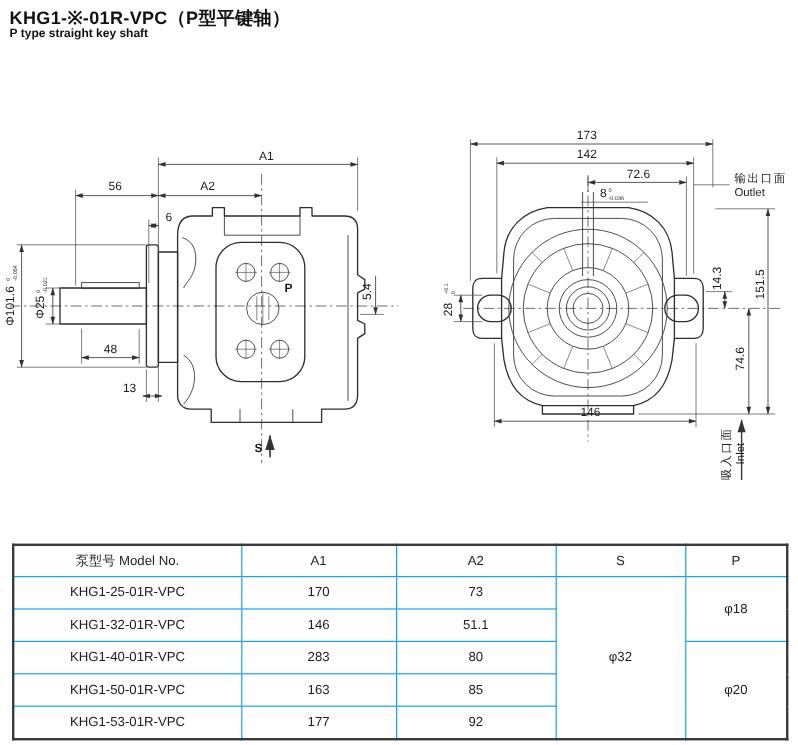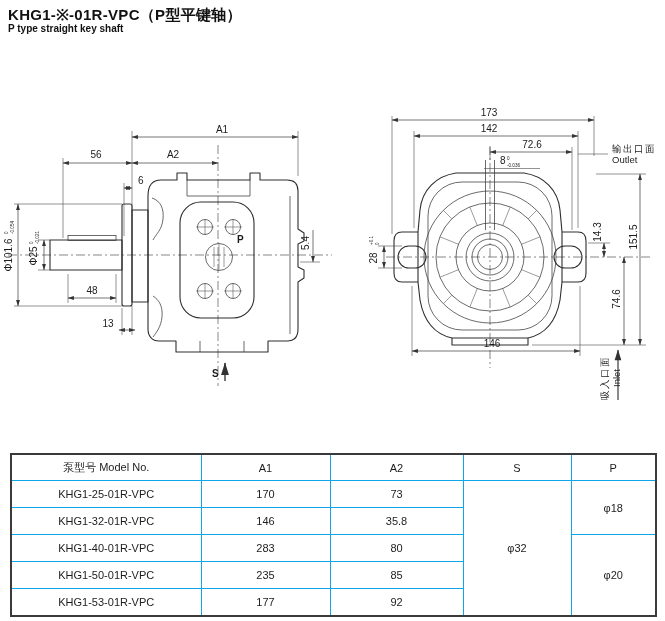--- a/index.html
+++ b/index.html
@@ -286,31 +286,31 @@
     <tr>
       <td>KHG1-25-01R-VPC</td>
       <td>170</td>
       <td>73</td>
       <td rowspan="5">φ32</td>
       <td rowspan="2">φ18</td>
     </tr>
     <tr>
       <td>KHG1-32-01R-VPC</td>
       <td>146</td>
-      <td>35.8</td>
+      <td>51.1</td>
     </tr>
     <tr>
       <td>KHG1-40-01R-VPC</td>
       <td>283</td>
       <td>80</td>
       <td rowspan="3">φ20</td>
     </tr>
     <tr>
       <td>KHG1-50-01R-VPC</td>
-      <td>235</td>
+      <td>163</td>
       <td>85</td>
     </tr>
     <tr>
       <td>KHG1-53-01R-VPC</td>
       <td>177</td>
       <td>92</td>
     </tr>
   </tbody>
 </table>
 

